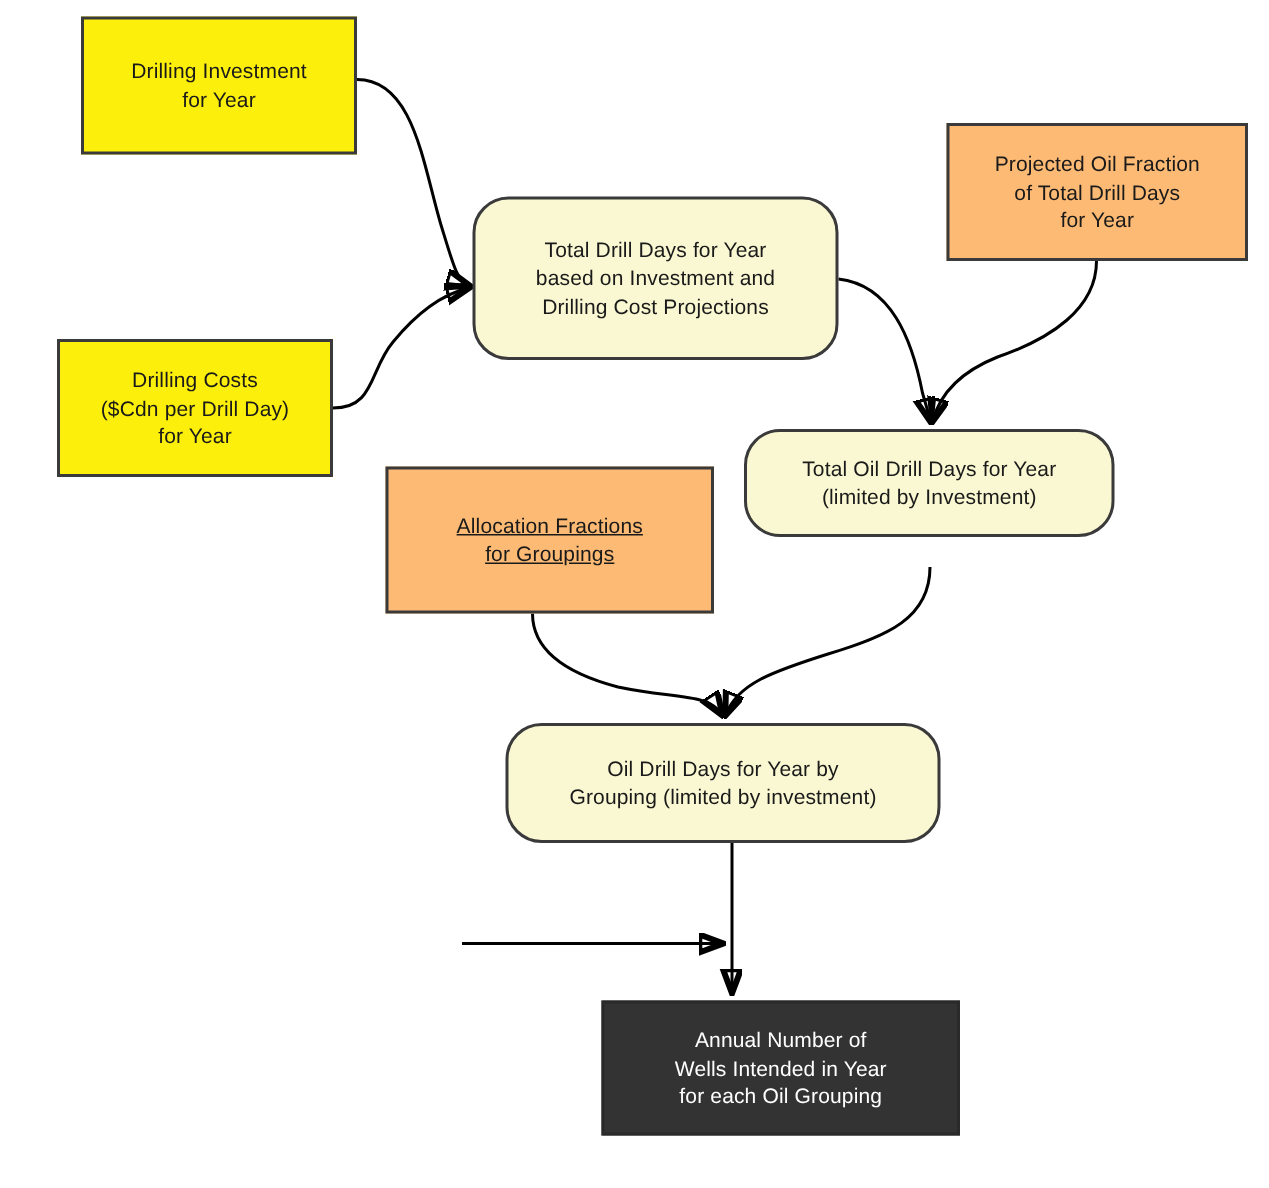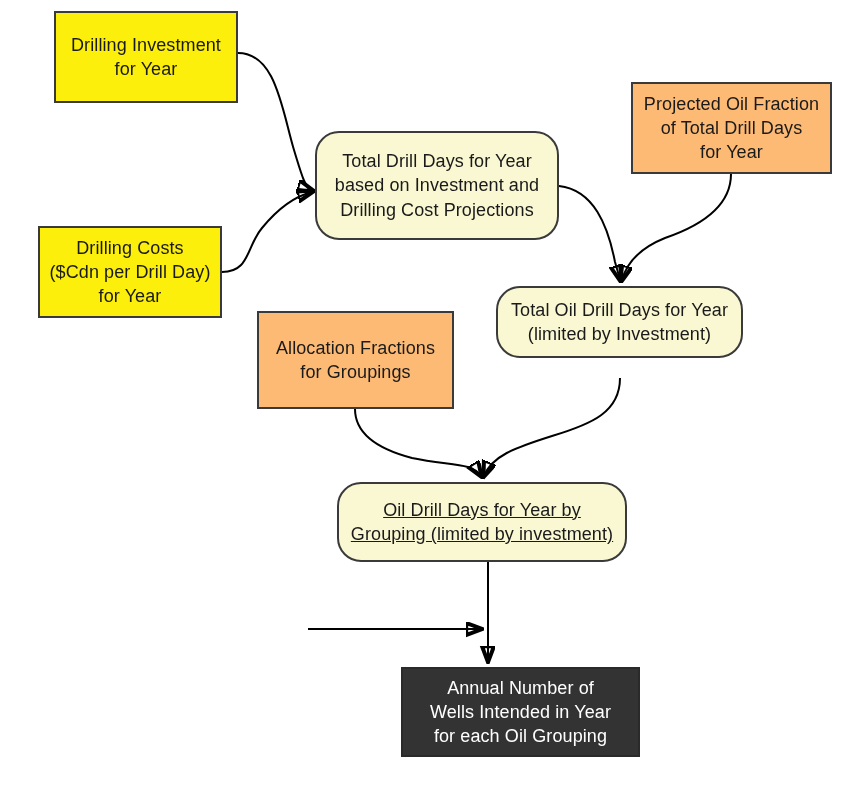--- a/index.html
+++ b/index.html
@@ -18,21 +18,21 @@
     overflow: hidden;
   }
   .node {
     position: absolute;
     box-sizing: border-box;
     border: 2px solid #3a3a3a;
     display: flex;
     align-items: center;
     justify-content: center;
     text-align: center;
-    font-size: 18px;
+    font-size: 14px;
     line-height: 1.35;
     color: #1a1a1a;
     letter-spacing: 0.1px;
     white-space: pre-line;
     padding: 2px 6px;
     z-index: 2;
   }
   .node.yellow { background: #FCEF0C; }
   .node.cream  { background: #FAF8D2; border-radius: 24px; }
   .node.green  { background: #fdba74; }
@@ -88,24 +88,24 @@
 based on Investment and
 Drilling Cost Projections</div>
 
   <div class="node green" style="left:631px; top:82px; width:201px; height:92px;">Projected Oil Fraction
 of Total Drill Days
 for Year</div>
 
   <div class="node cream" style="left:496px; top:286px; width:247px; height:72px;">Total Oil Drill Days for Year
 (limited by Investment)</div>
 
-  <div class="node green" style="left:257px; top:311px; width:197px; height:98px;">Allocation Fractions
+  <div class="node green" style="left:257px; top:311px; width:219px; height:98px;text-decoration:underline;">Allocation Fractions
 for Groupings</div>
 
-  <div class="node cream" style="left:337px; top:482px; width:290px; height:80px;text-decoration:underline;">Oil Drill Days for Year by
+  <div class="node cream" style="left:337px; top:482px; width:290px; height:80px;">Oil Drill Days for Year by
 Grouping (limited by investment)</div>
 
 
   <div class="node dark" style="left:369px; top:667px; width:239px; height:90px;margin-left:32px;">Annual Number of
 Wells Intended in Year
 for each Oil Grouping</div>
 
 </div>
 
 </body></html>

